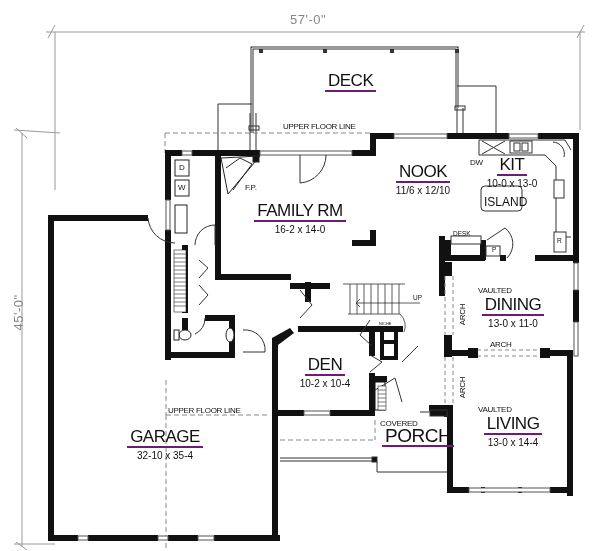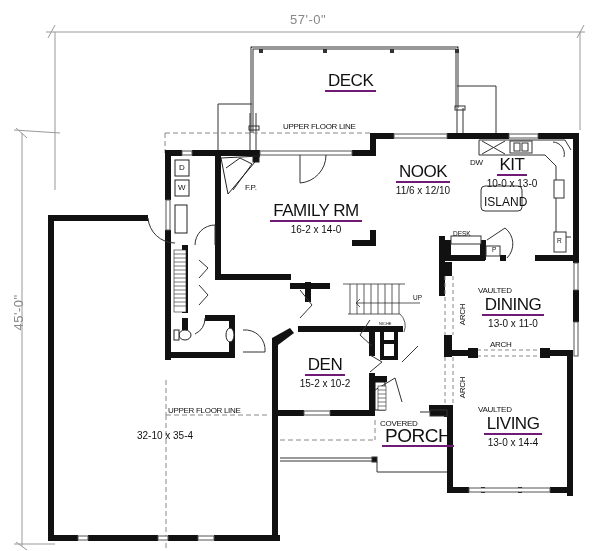--- a/index.html
+++ b/index.html
@@ -288,21 +288,21 @@
 <div class="lbl" style="left:482px; top:156px; width:60px;">
   <span class="room-name">KIT</span>
   <span class="room-dim">10-0 x 13-0</span>
 </div>
 <div class="lbl small-note" style="left:470px; top:158px;">DW</div>
 <div class="lbl tiny" style="left:484px; top:195px; font-size:12px;">ISLAND</div>
 <div class="lbl tiny" style="left:453px; top:230px;">DESK</div>
 <div class="lbl tiny" style="left:492px; top:246px;">P</div>
 <div class="lbl tiny" style="left:557px; top:237px;">R</div>
 
-<div class="lbl" style="left:250px; top:202px; width:100px;margin-left:16px;">
+<div class="lbl" style="left:250px; top:202px; width:100px;">
   <span class="room-name">FAMILY RM</span>
   <span class="room-dim">16-2 x 14-0</span>
 </div>
 <div class="lbl small-note" style="left:245px; top:183px;">F.P.</div>
 <div class="lbl tiny" style="left:179px; top:163px; font-size:8px;">D</div>
 <div class="lbl tiny" style="left:178px; top:183px; font-size:8px;">W</div>
 
 <div class="lbl small-note" style="left:478px; top:286px;">VAULTED</div>
 <div class="lbl" style="left:478px; top:296px; width:70px;">
   <span class="room-name">DINING</span>
@@ -311,31 +311,32 @@
 
 <div class="lbl small-note vert" style="left:452px; top:310px;">ARCH</div>
 <div class="lbl small-note" style="left:490px; top:340px;">ARCH</div>
 <div class="lbl small-note vert" style="left:452px; top:383px;">ARCH</div>
 
 <div class="lbl tiny" style="left:413px; top:294px;">UP</div>
 <div class="lbl" style="left:379px; top:321px; font-size:4px;">NICHE</div>
 
 <div class="lbl" style="left:290px; top:356px; width:70px;">
   <span class="room-name">DEN</span>
-  <span class="room-dim">15-2 x 10-2</span>
+  <span class="room-dim">10-2 x 10-4</span>
 </div>
 
 <div class="lbl small-note" style="left:478px; top:405px;">VAULTED</div>
 <div class="lbl" style="left:478px; top:415px; width:70px;">
   <span class="room-name">LIVING</span>
   <span class="room-dim">13-0 x 14-4</span>
 </div>
 
 <div class="lbl small-note" style="left:168px; top:406px;">UPPER FLOOR LINE</div>
 
 <div class="lbl" style="left:120px; top:428px; width:90px;">
+  <span class="room-name">GARAGE</span>
   <span class="room-dim">32-10 x 35-4</span>
 </div>
 
 <div class="lbl small-note" style="left:380px; top:419px;">COVERED</div>
 <div class="lbl" style="left:382px; top:427px;">
   <span class="room-name" style="font-size:19px;">PORCH</span>
 </div>
 
 </body></html>

